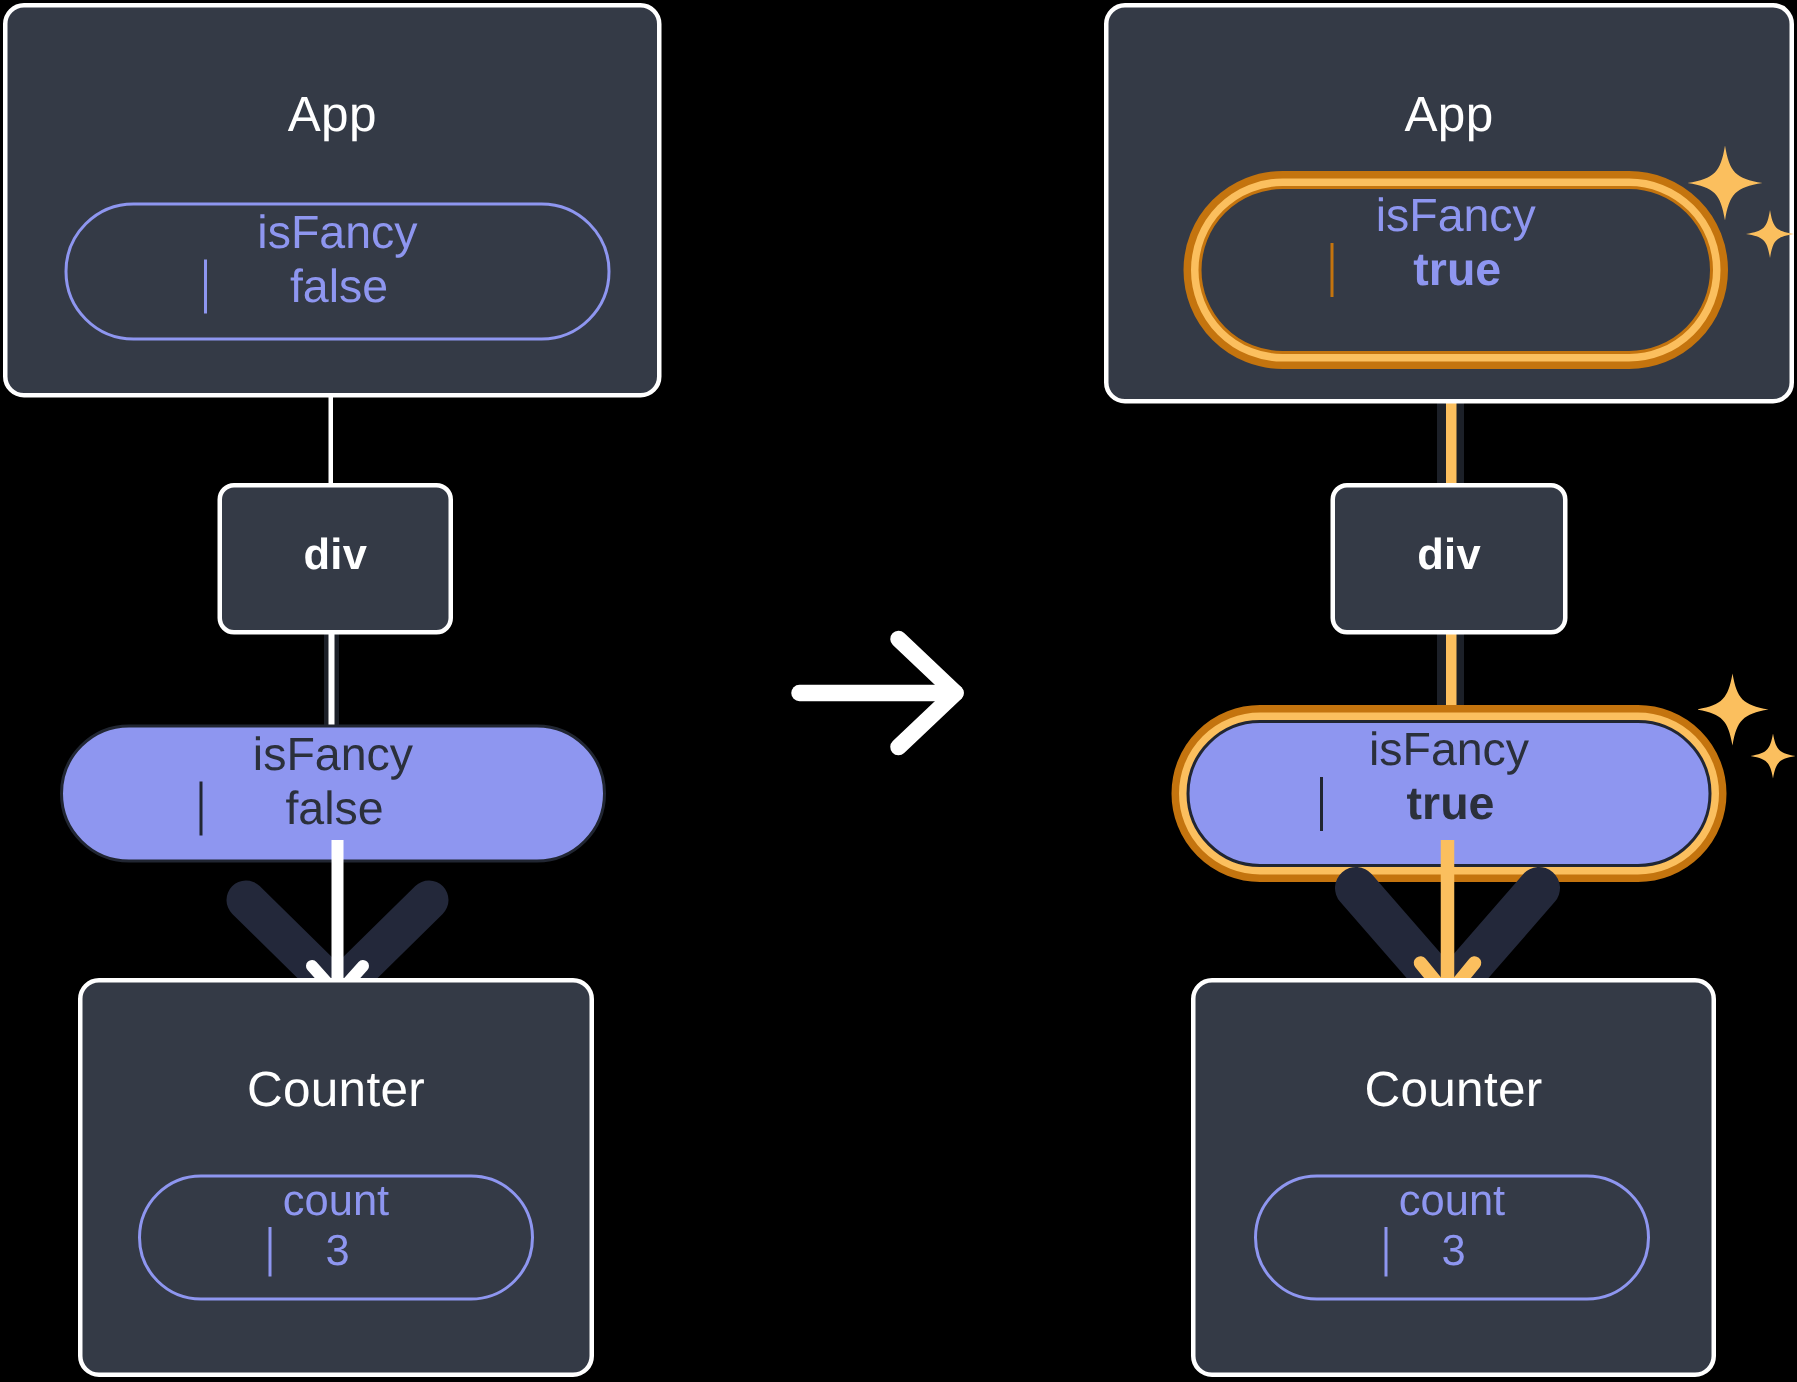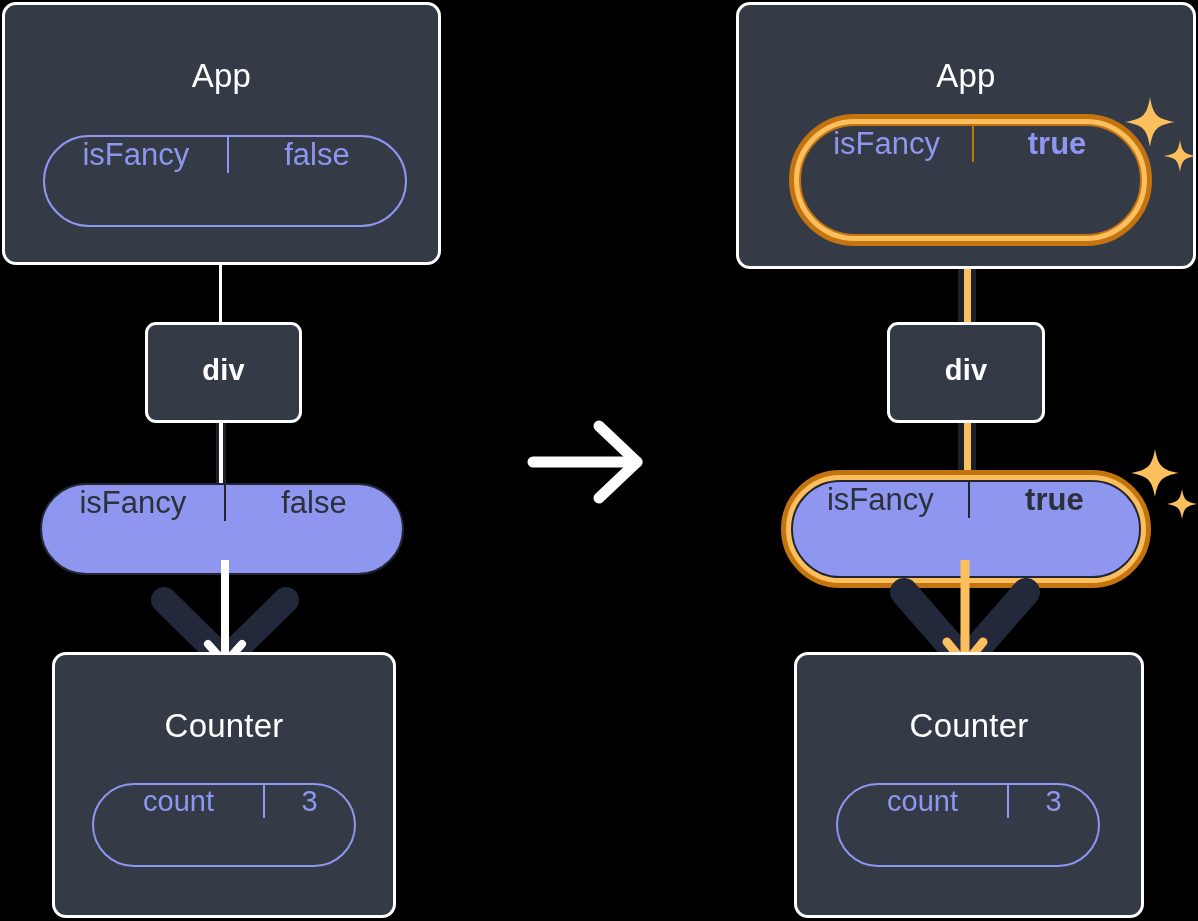--- a/index.html
+++ b/index.html
@@ -37,23 +37,24 @@
     font-size: 33px;
     letter-spacing: .2px;
     white-space: nowrap;
   }
 
   
   .pill {
     position: absolute;
     box-sizing: border-box;
     display: flex;
-    align-items: flex-start;
+    align-items: center;
     border-radius: 999px;
     overflow: hidden;
+    flex-direction: column;
   }
   .pill .cell {
     display: flex;
     align-items: center;
     justify-content: center;
     box-sizing: border-box;
     white-space: nowrap;
   }
 
   .pill-outline {

